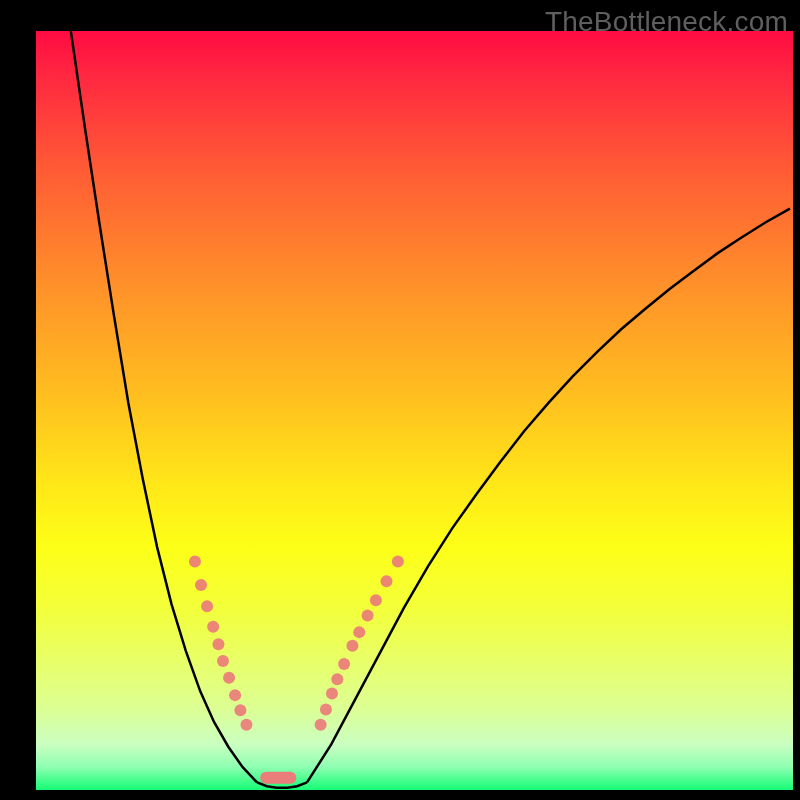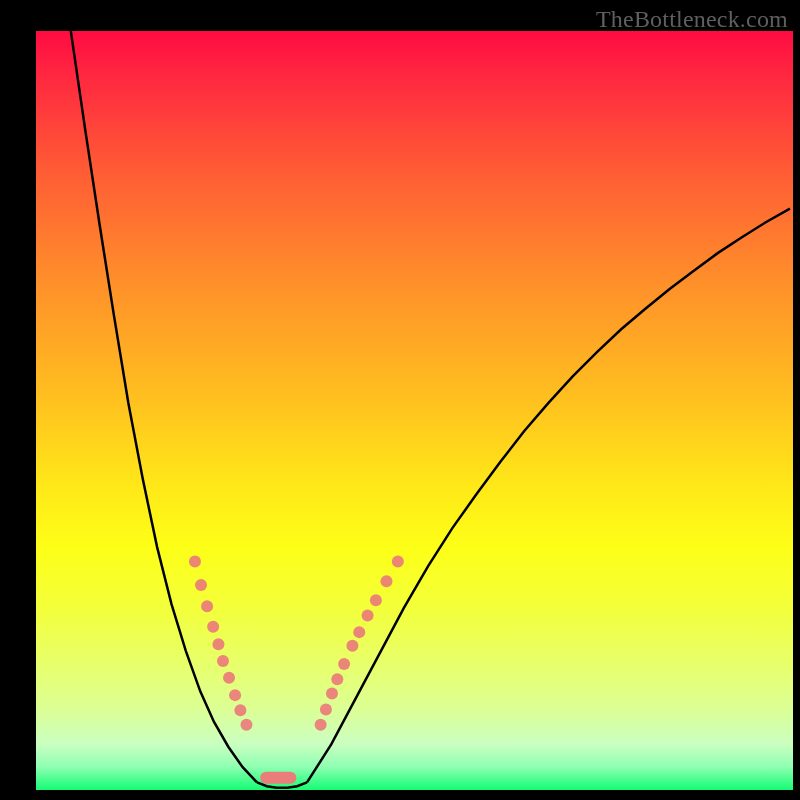--- a/index.html
+++ b/index.html
@@ -40,25 +40,24 @@
       #8dffb1 97%,
       #3afd87 99%,
       #17fb76 100%
     );
   }
   .watermark {
     position: absolute;
     top: 6px;
     right: 12px;
     color: #5f5f5f;
-    font-size: 24px;
+    font-size: 28px;
     font-weight: 500;
     letter-spacing: 0.2px;
     z-index: 10;
-    font-family: Liberation Serif, serif;
   }
   svg.overlay {
     position: absolute;
     left: 0;
     top: 0;
     width: 757px;
     height: 759px;
   }
   .curve {
     fill: none;

